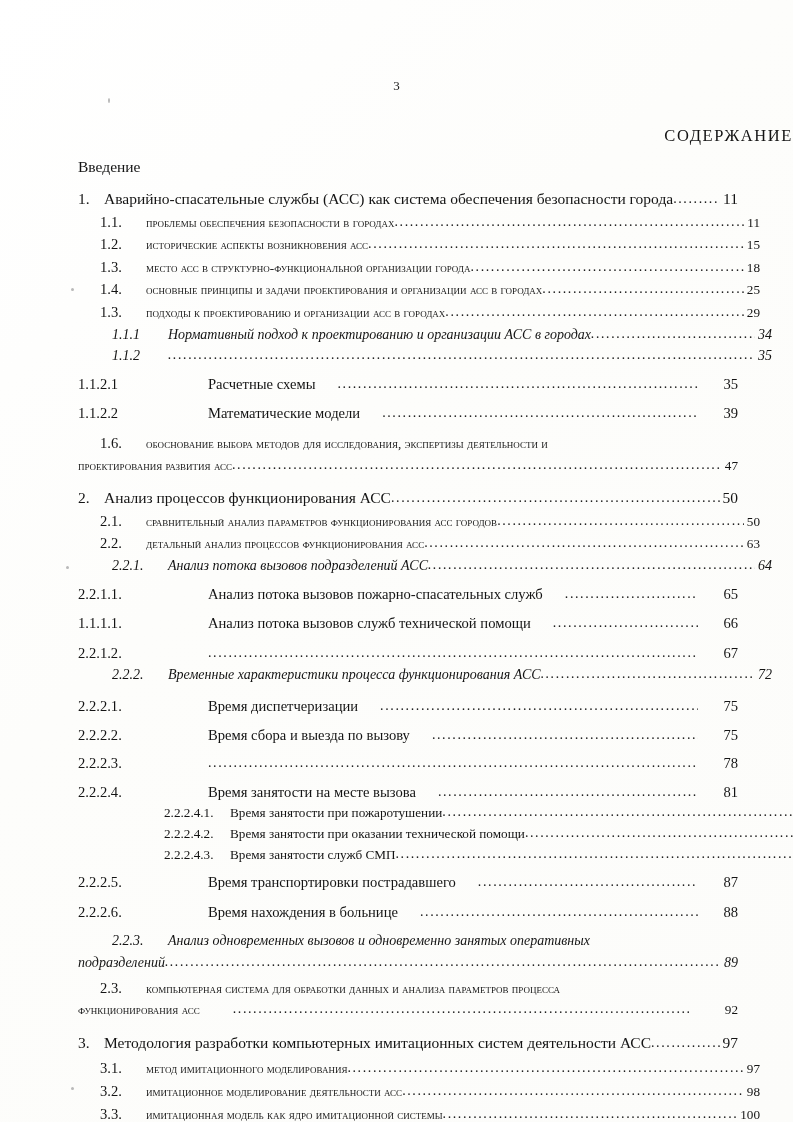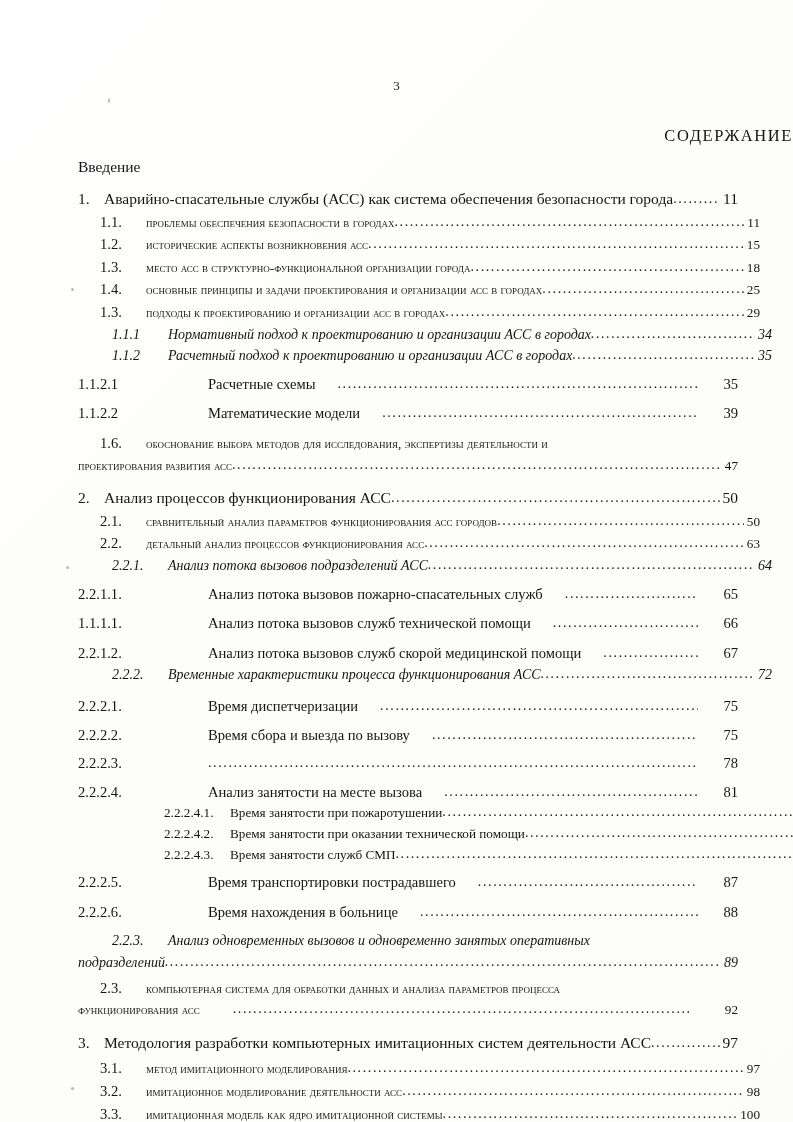--- a/index.html
+++ b/index.html
@@ -223,21 +223,20 @@
         <div class="row lvl3">
           <span class="num">1.1.1</span>
           <span class="txt">Нормативный подход к проектированию и организации АСС в городах</span>
           <span class="leader">............................................................................................................................................................................................................................</span>
           <span class="pg italic-pg">34</span>
         </div>
       </div>
       <div class="wrap-block ">
         <div class="row lvl3">
           <span class="num">1.1.2</span>
-          <span class="txt">Расчетный подход к проектированию и организации АСС в городах</span>
           <span class="leader">............................................................................................................................................................................................................................</span>
           <span class="pg italic-pg">35</span>
         </div>
       </div>
       <div class="wrap-block ">
         <div class="row lvl4">
           <span class="num">1.1.2.1</span>
           <span class="txt">Расчетные схемы</span>
           <span class="leader">............................................................................................................................................................................................................................</span>
           <span class="pg roman-pg">35</span>
@@ -306,21 +305,20 @@
         <div class="row lvl4">
           <span class="num">1.1.1.1.</span>
           <span class="txt">Анализ потока вызовов служб технической  помощи</span>
           <span class="leader">............................................................................................................................................................................................................................</span>
           <span class="pg roman-pg">66</span>
         </div>
       </div>
       <div class="wrap-block gap-md">
         <div class="row lvl4">
           <span class="num">2.2.1.2.</span>
-          <span class="txt">Анализ потока вызовов служб скорой медицинской помощи</span>
           <span class="leader">............................................................................................................................................................................................................................</span>
           <span class="pg roman-pg">67</span>
         </div>
       </div>
       <div class="wrap-block ">
         <div class="row lvl3">
           <span class="num">2.2.2.</span>
           <span class="txt">Временные характеристики процесса функционирования АСС</span>
           <span class="leader">............................................................................................................................................................................................................................</span>
           <span class="pg italic-pg">72</span>
@@ -345,21 +343,21 @@
       <div class="wrap-block gap-sm">
         <div class="row lvl4">
           <span class="num">2.2.2.3.</span>
           <span class="leader">............................................................................................................................................................................................................................</span>
           <span class="pg roman-pg">78</span>
         </div>
       </div>
       <div class="wrap-block gap-sm">
         <div class="row lvl4">
           <span class="num">2.2.2.4.</span>
-          <span class="txt">Анализ занятости на месте вызова</span>
+          <span class="txt">Время занятости на месте вызова</span>
           <span class="leader">............................................................................................................................................................................................................................</span>
           <span class="pg roman-pg">81</span>
         </div>
       </div>
       <div class="wrap-block ">
         <div class="row lvl5">
           <span class="num">2.2.2.4.1.</span>
           <span class="txt">Время занятости при пожаротушении</span>
           <span class="leader">............................................................................................................................................................................................................................</span>
         </div>

